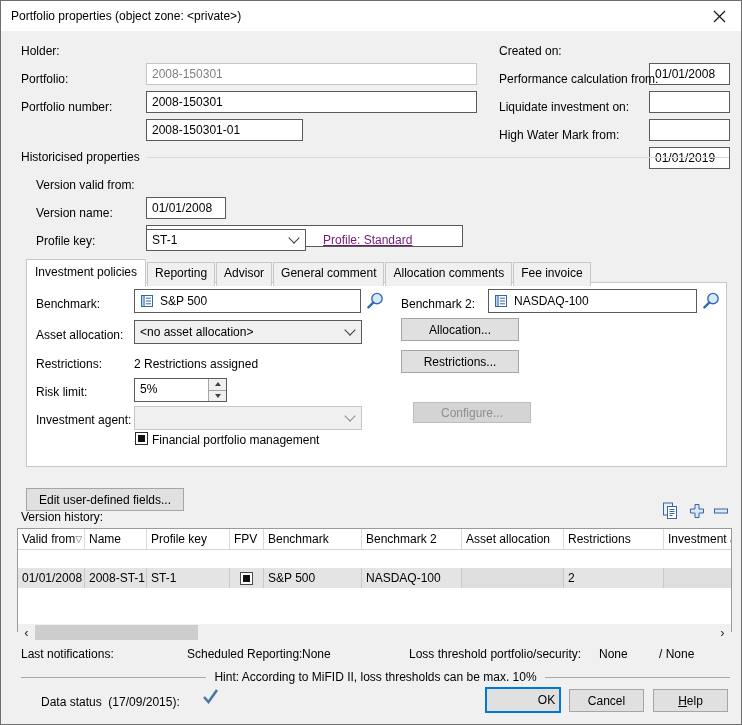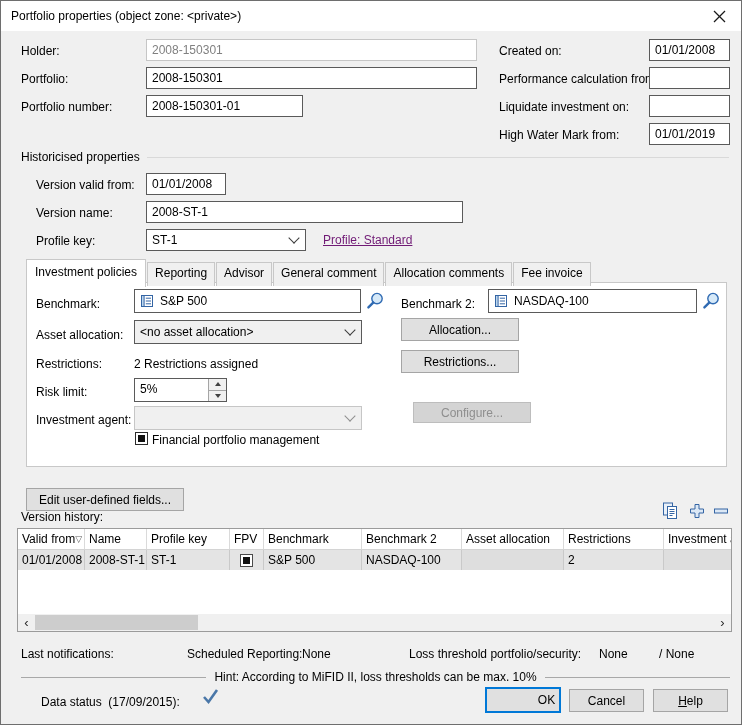--- a/index.html
+++ b/index.html
@@ -4,21 +4,21 @@
 <style>
   html,body { margin:0; padding:0; background:#d8d8d8; font-family:"Liberation Sans", sans-serif; }
   .window { position:relative; width:742px; height:725px; background:#f0f0f0;
             border:1px solid #6e6e6e; box-sizing:border-box; font-size:12px; color:#000; overflow:hidden; }
   .titlebar { position:absolute; left:0; top:0; right:0; height:30px; background:#ffffff; }
   .title { position:absolute; left:10px; top:8px; font-size:12px; white-space:nowrap; }
   .close-btn { position:absolute; right:8px; top:4px; width:28px; height:22px;
                display:flex; align-items:center; justify-content:center; }
   .lbl { position:absolute; white-space:nowrap; }
   .field { position:absolute; background:#fff; border:1px solid #5a5a5a; box-sizing:border-box;
-           padding:3px 5px 0; white-space:nowrap; overflow:hidden; }
+           padding:3px 5px 0; white-space:nowrap; overflow:hidden;margin-top:24px; }
   .field.disabled { border-color:#c6c6c6; color:#808080; }
   .combo { position:absolute; border:1px solid #5a5a5a; box-sizing:border-box; background:#fff;
            display:flex; align-items:center; padding:0 5px; }
   .combo .val { flex:1; white-space:nowrap; overflow:hidden; }
   .combo.gray { background:#f0f0f0; }
   .combo.disabled { background:#f0f0f0; border-color:#c6c6c6; }
   .chev { width:7px; height:7px; border-right:1px solid #3c3c3c; border-bottom:1px solid #3c3c3c;
           transform:rotate(45deg); margin:-4px 2px 0 0; flex:none; }
   .combo.disabled .chev { border-color:#8f8f8f; }
   .btn { position:absolute; background:#e0e0e0; border:1px solid #a5a5a5; box-sizing:border-box;
@@ -44,21 +44,21 @@
   .spin-btns { width:17px; display:flex; flex-direction:column; border-left:1px solid #a5a5a5; }
   .spin-btn { flex:1; background:#f0f0f0; display:flex; align-items:center; justify-content:center; }
   .spin-btn.up { border-bottom:1px solid #a5a5a5; }
   .tri-up { width:0; height:0; border-left:3px solid transparent; border-right:3px solid transparent;
             border-bottom:4px solid #404040; }
   .tri-dn { width:0; height:0; border-left:3px solid transparent; border-right:3px solid transparent;
             border-top:4px solid #404040; }
   .cb { width:13px; height:13px; background:#fff; border:1px solid #2b2b2b; box-sizing:border-box; }
   .cb .cb-inner { width:7px; height:7px; background:#111; margin:2px; }
   .vh-table { position:absolute; left:16px; top:527px; width:715px; height:104px; background:#fff;
-              border:1px solid #9b9b9b; box-sizing:border-box; display:flex; flex-direction:column; }
+              border:1px solid #9b9b9b; box-sizing:border-box; display:flex; flex-direction:column;gap:18px; }
   .vh-header { display:flex; height:20px; border-bottom:1px solid #d4d4d4; flex:none; }
   .vh-header .cell { box-sizing:border-box; border-right:1px solid #dadada; padding:3px 4px 0;
                      white-space:nowrap; overflow:hidden; }
   .vh-row { display:flex; height:20px; background:#e4e4e4; flex:none; }
   .vh-row .cell { box-sizing:border-box; border-right:1px solid #c9c9c9; padding:3px 4px 0;
                   white-space:nowrap; overflow:hidden; }
   .vh-row .cell.muted { background:#dedede; }
   .vh-filler { flex:1; background:#fff; }
   .vh-scroll { height:17px; background:#f0f0f0; display:flex; align-items:center; flex:none; }
   .sb-arrow { width:17px; text-align:center; font-size:13px; line-height:15px; color:#2b2b2b; flex:none; }

